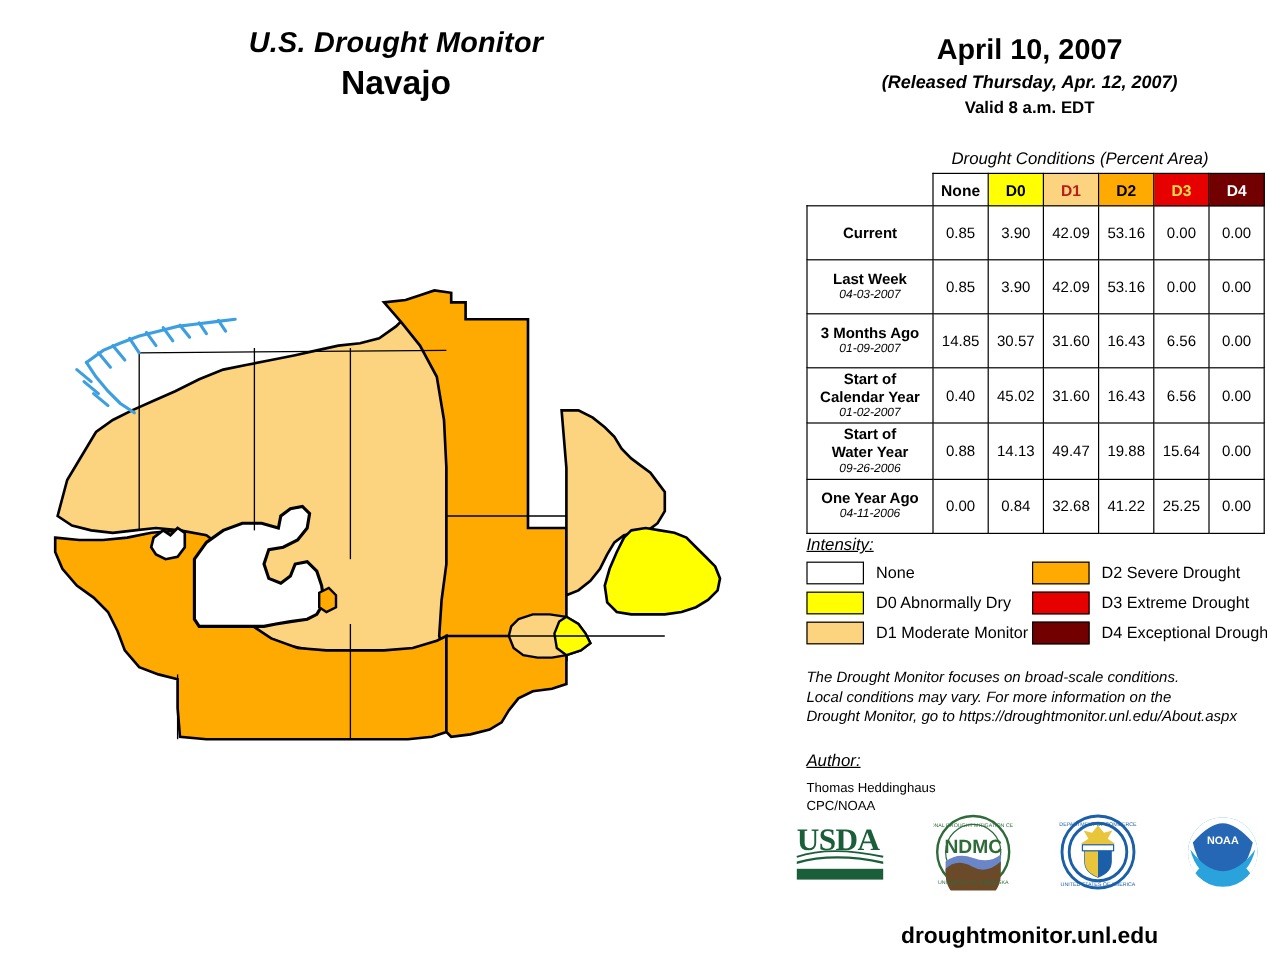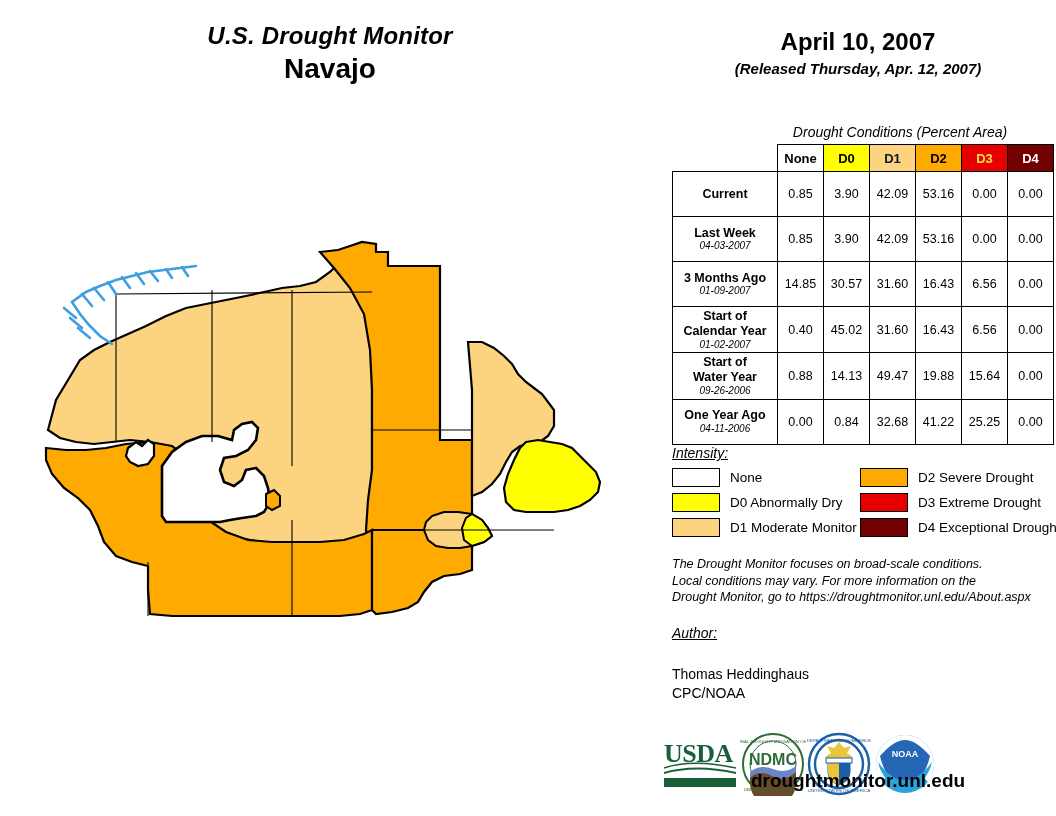--- a/index.html
+++ b/index.html
@@ -30,21 +30,21 @@
   #table-caption{position:absolute;left:745px;top:124px;width:310px;text-align:center;
       font-size:14px;font-style:italic;}
   #cond-table{position:absolute;left:672px;top:144px;border-collapse:collapse;
       font-size:12.5px;table-layout:fixed;}
   #cond-table td,#cond-table th{border:1.4px solid #000;text-align:center;
       vertical-align:middle;padding:0;}
   #cond-table .corner{border:none;width:96px;}
   #cond-table thead th{height:26px;font-size:13px;font-weight:bold;width:45px;}
   #cond-table .hdr-none{background:#ffffff;color:#000;}
   #cond-table .hdr-d0{background:#ffff00;color:#000;}
-  #cond-table .hdr-d1{background:#fcd37f;color:#0f172a;}
+  #cond-table .hdr-d1{background:#fcd37f;color:#b91c1c;}
   #cond-table .hdr-d2{background:#ffaa00;color:#000;}
   #cond-table .hdr-d3{background:#e60000;color:#fde047;}
   #cond-table .hdr-d4{background:#730000;color:#ffffff;text-align:center;}
   #cond-table tbody td{height:40px;}
   #cond-table td.rowlabel{width:96px;padding:2px 4px;line-height:1.18;}
   .rl-name{font-size:12.5px;font-weight:bold;display:block;}
   .rl-date{font-size:10px;font-style:italic;font-weight:normal;display:block;}
 
   
   #intensity-head{position:absolute;left:672px;top:445px;font-size:14px;
@@ -53,25 +53,25 @@
       display:grid;grid-template-columns:188px 188px;row-gap:7px;}
   .leg-item{display:flex;align-items:center;height:18px;}
   .leg-sw{width:46px;height:17px;border:1.3px solid #000;flex:0 0 auto;}
   .leg-lb{font-size:13.5px;margin-left:10px;white-space:nowrap;}
 
   
   #note{position:absolute;left:672px;top:556px;width:380px;
       font-size:12.5px;font-style:italic;line-height:1.32;}
   #author-head{position:absolute;left:672px;top:625px;font-size:14px;
       font-style:italic;text-decoration:underline;}
-  #author-lines{position:absolute;left:672px;top:665px;font-size:14px;line-height:1.38;}
-
-  
-  #logos{position:absolute;left:662px;top:730px;width:390px;height:68px;
-      display:flex;align-items:center;justify-content:flex-start;}
+  #author-lines{position:absolute;left:672px;top:650px;font-size:11px;line-height:1.38;}
+
+  
+  #logos{position:absolute;left:662px;top:676px;width:390px;height:68px;
+      display:flex;align-items:center;justify-content:space-between;}
   .logo{flex:0 0 auto;}
   #site-url{position:absolute;left:660px;top:770px;width:396px;text-align:center;
       font-size:19px;font-weight:bold;}
 </style>
 </head>
 <body>
 
 <div id="title-block">
   <div id="title-main">U.S. Drought Monitor</div>
   <div id="title-region">Navajo</div>
@@ -182,20 +182,21 @@
       <path d="M 50,88 L 62,98"></path>
       <path d="M 58,98 L 70,108"></path>
     </g>
   </g>
 </svg>
 </div>
 
 <div id="date-block">
   <div id="date-main">April 10, 2007</div>
   <div id="date-released">(Released Thursday, Apr. 12, 2007)</div>
+  <div id="date-valid">Valid 8 a.m. EDT</div>
 </div>
 
 <div id="table-caption">Drought Conditions (Percent Area)</div>
 <table id="cond-table">
   <thead>
     <tr>
       <th class="corner"></th>
       <th class="hdr-none">None</th>
       <th class="hdr-d0">D0</th>
       <th class="hdr-d1">D1</th>

